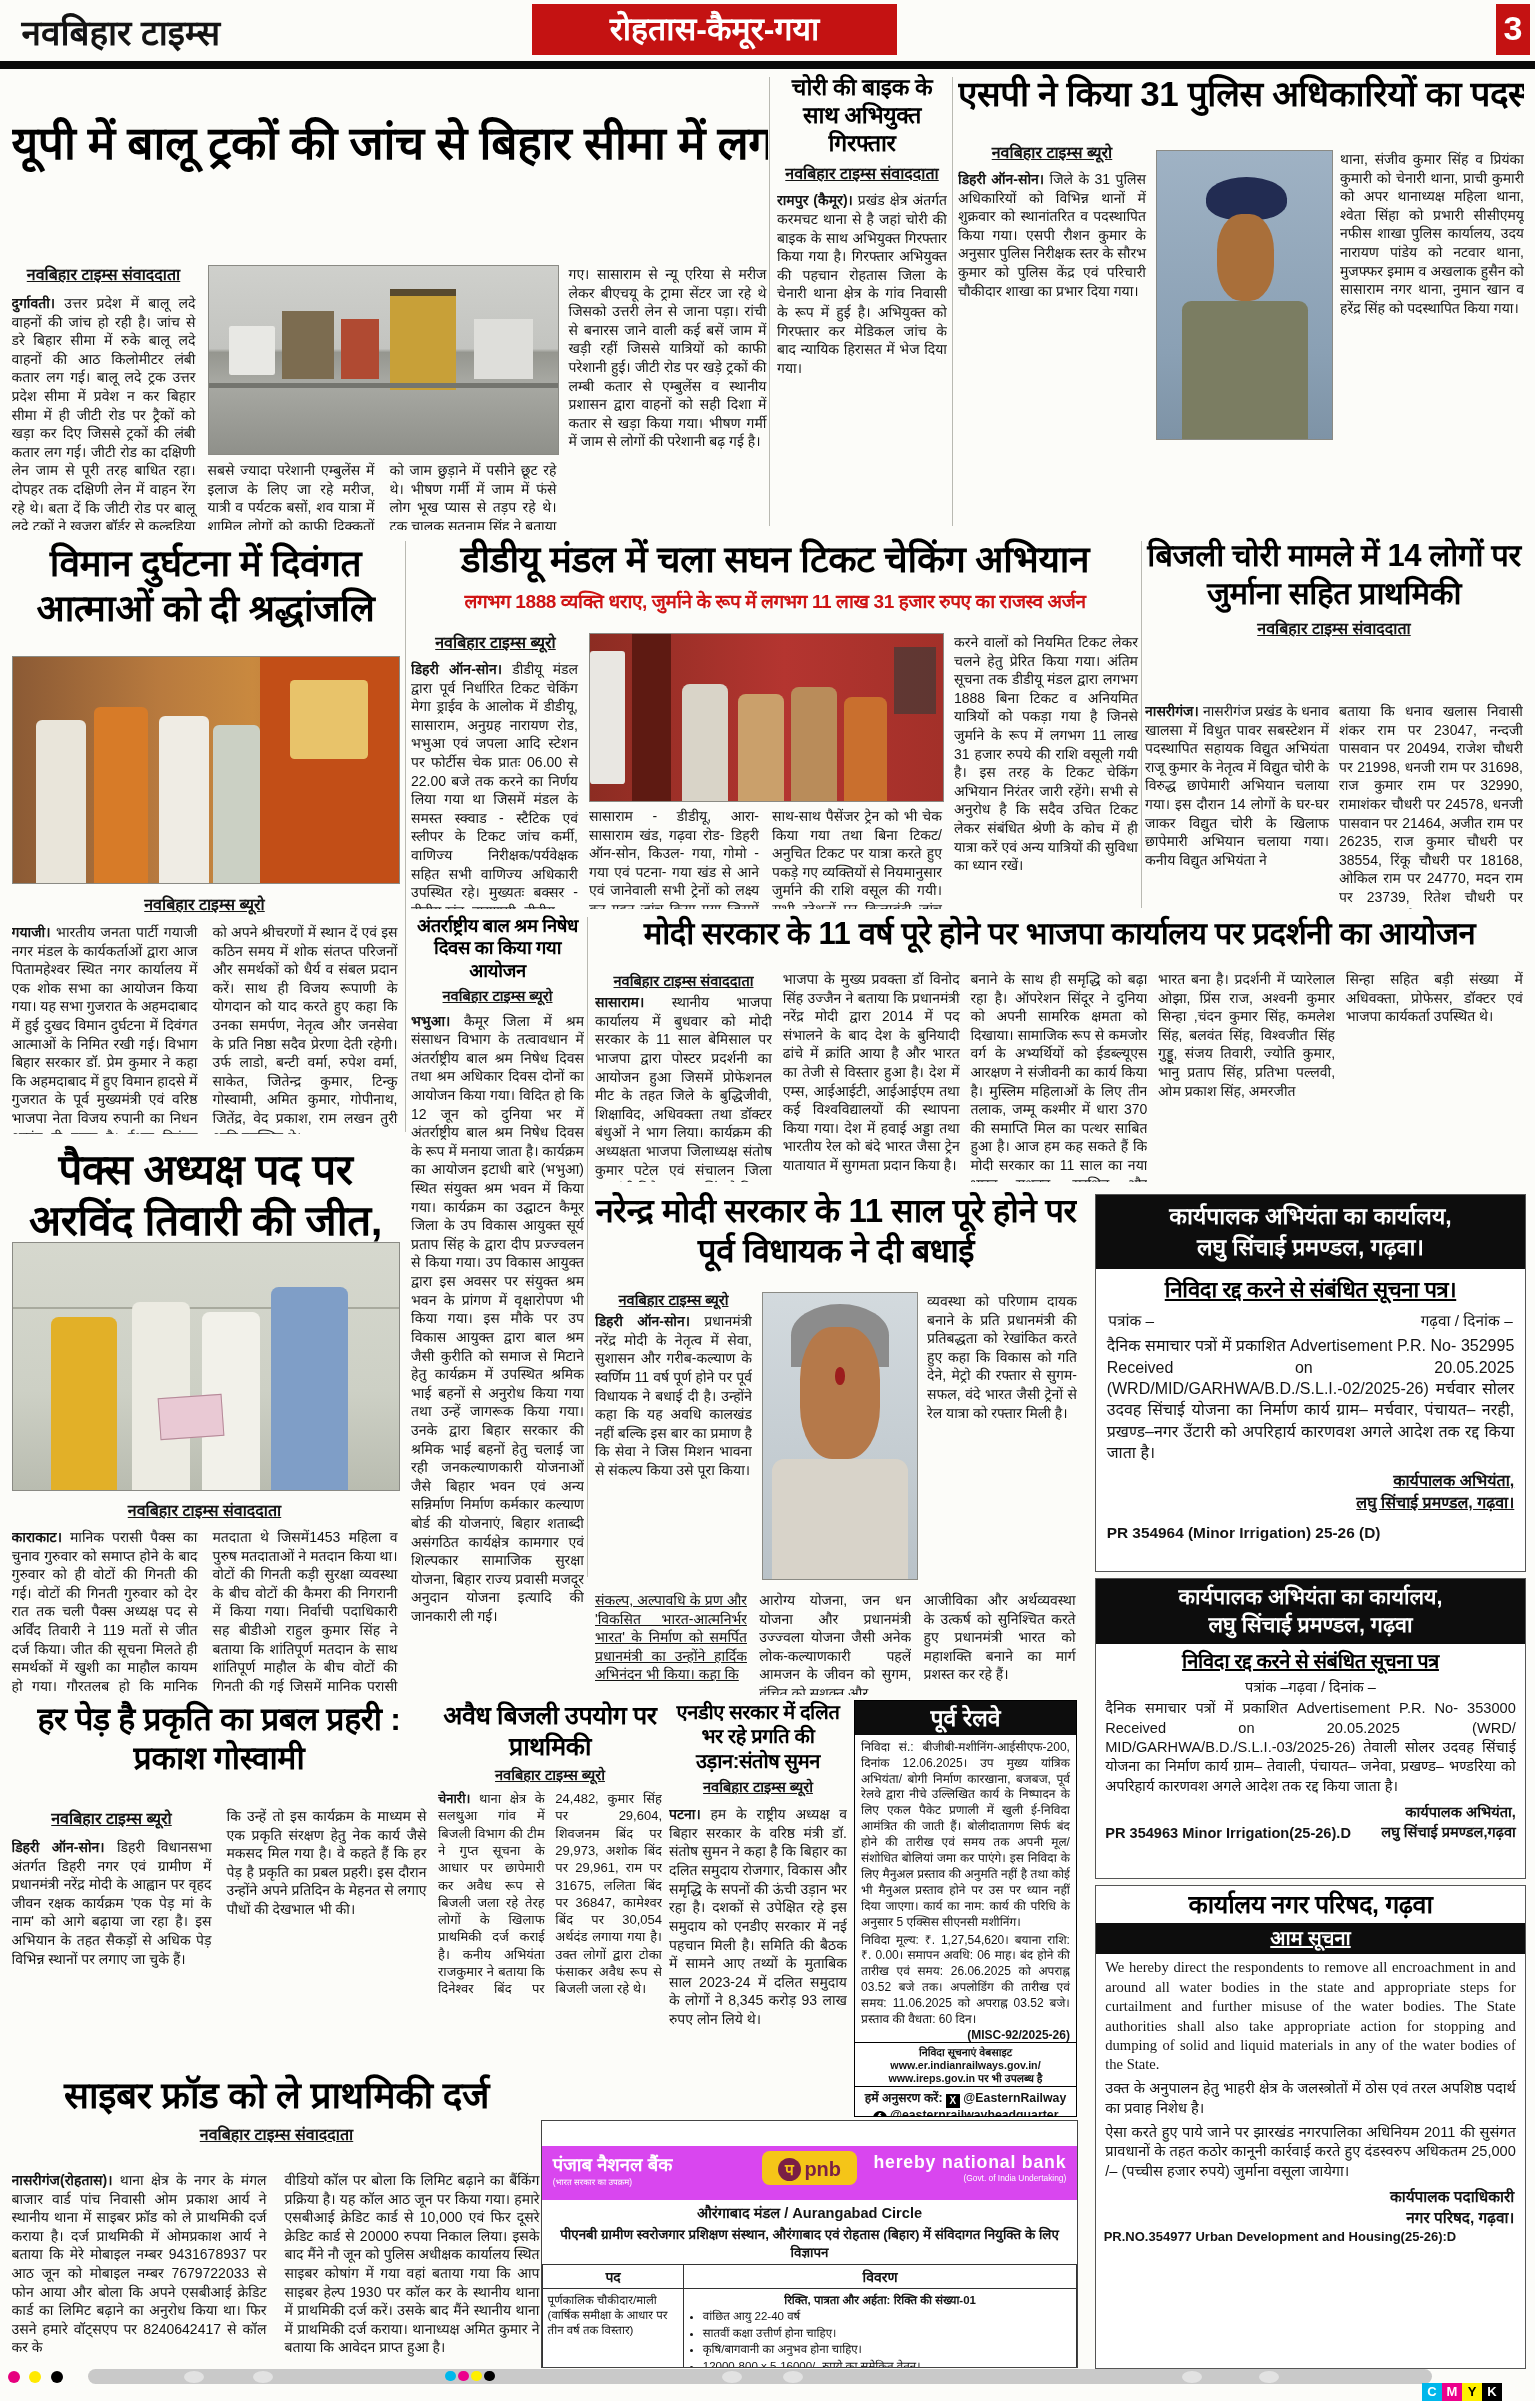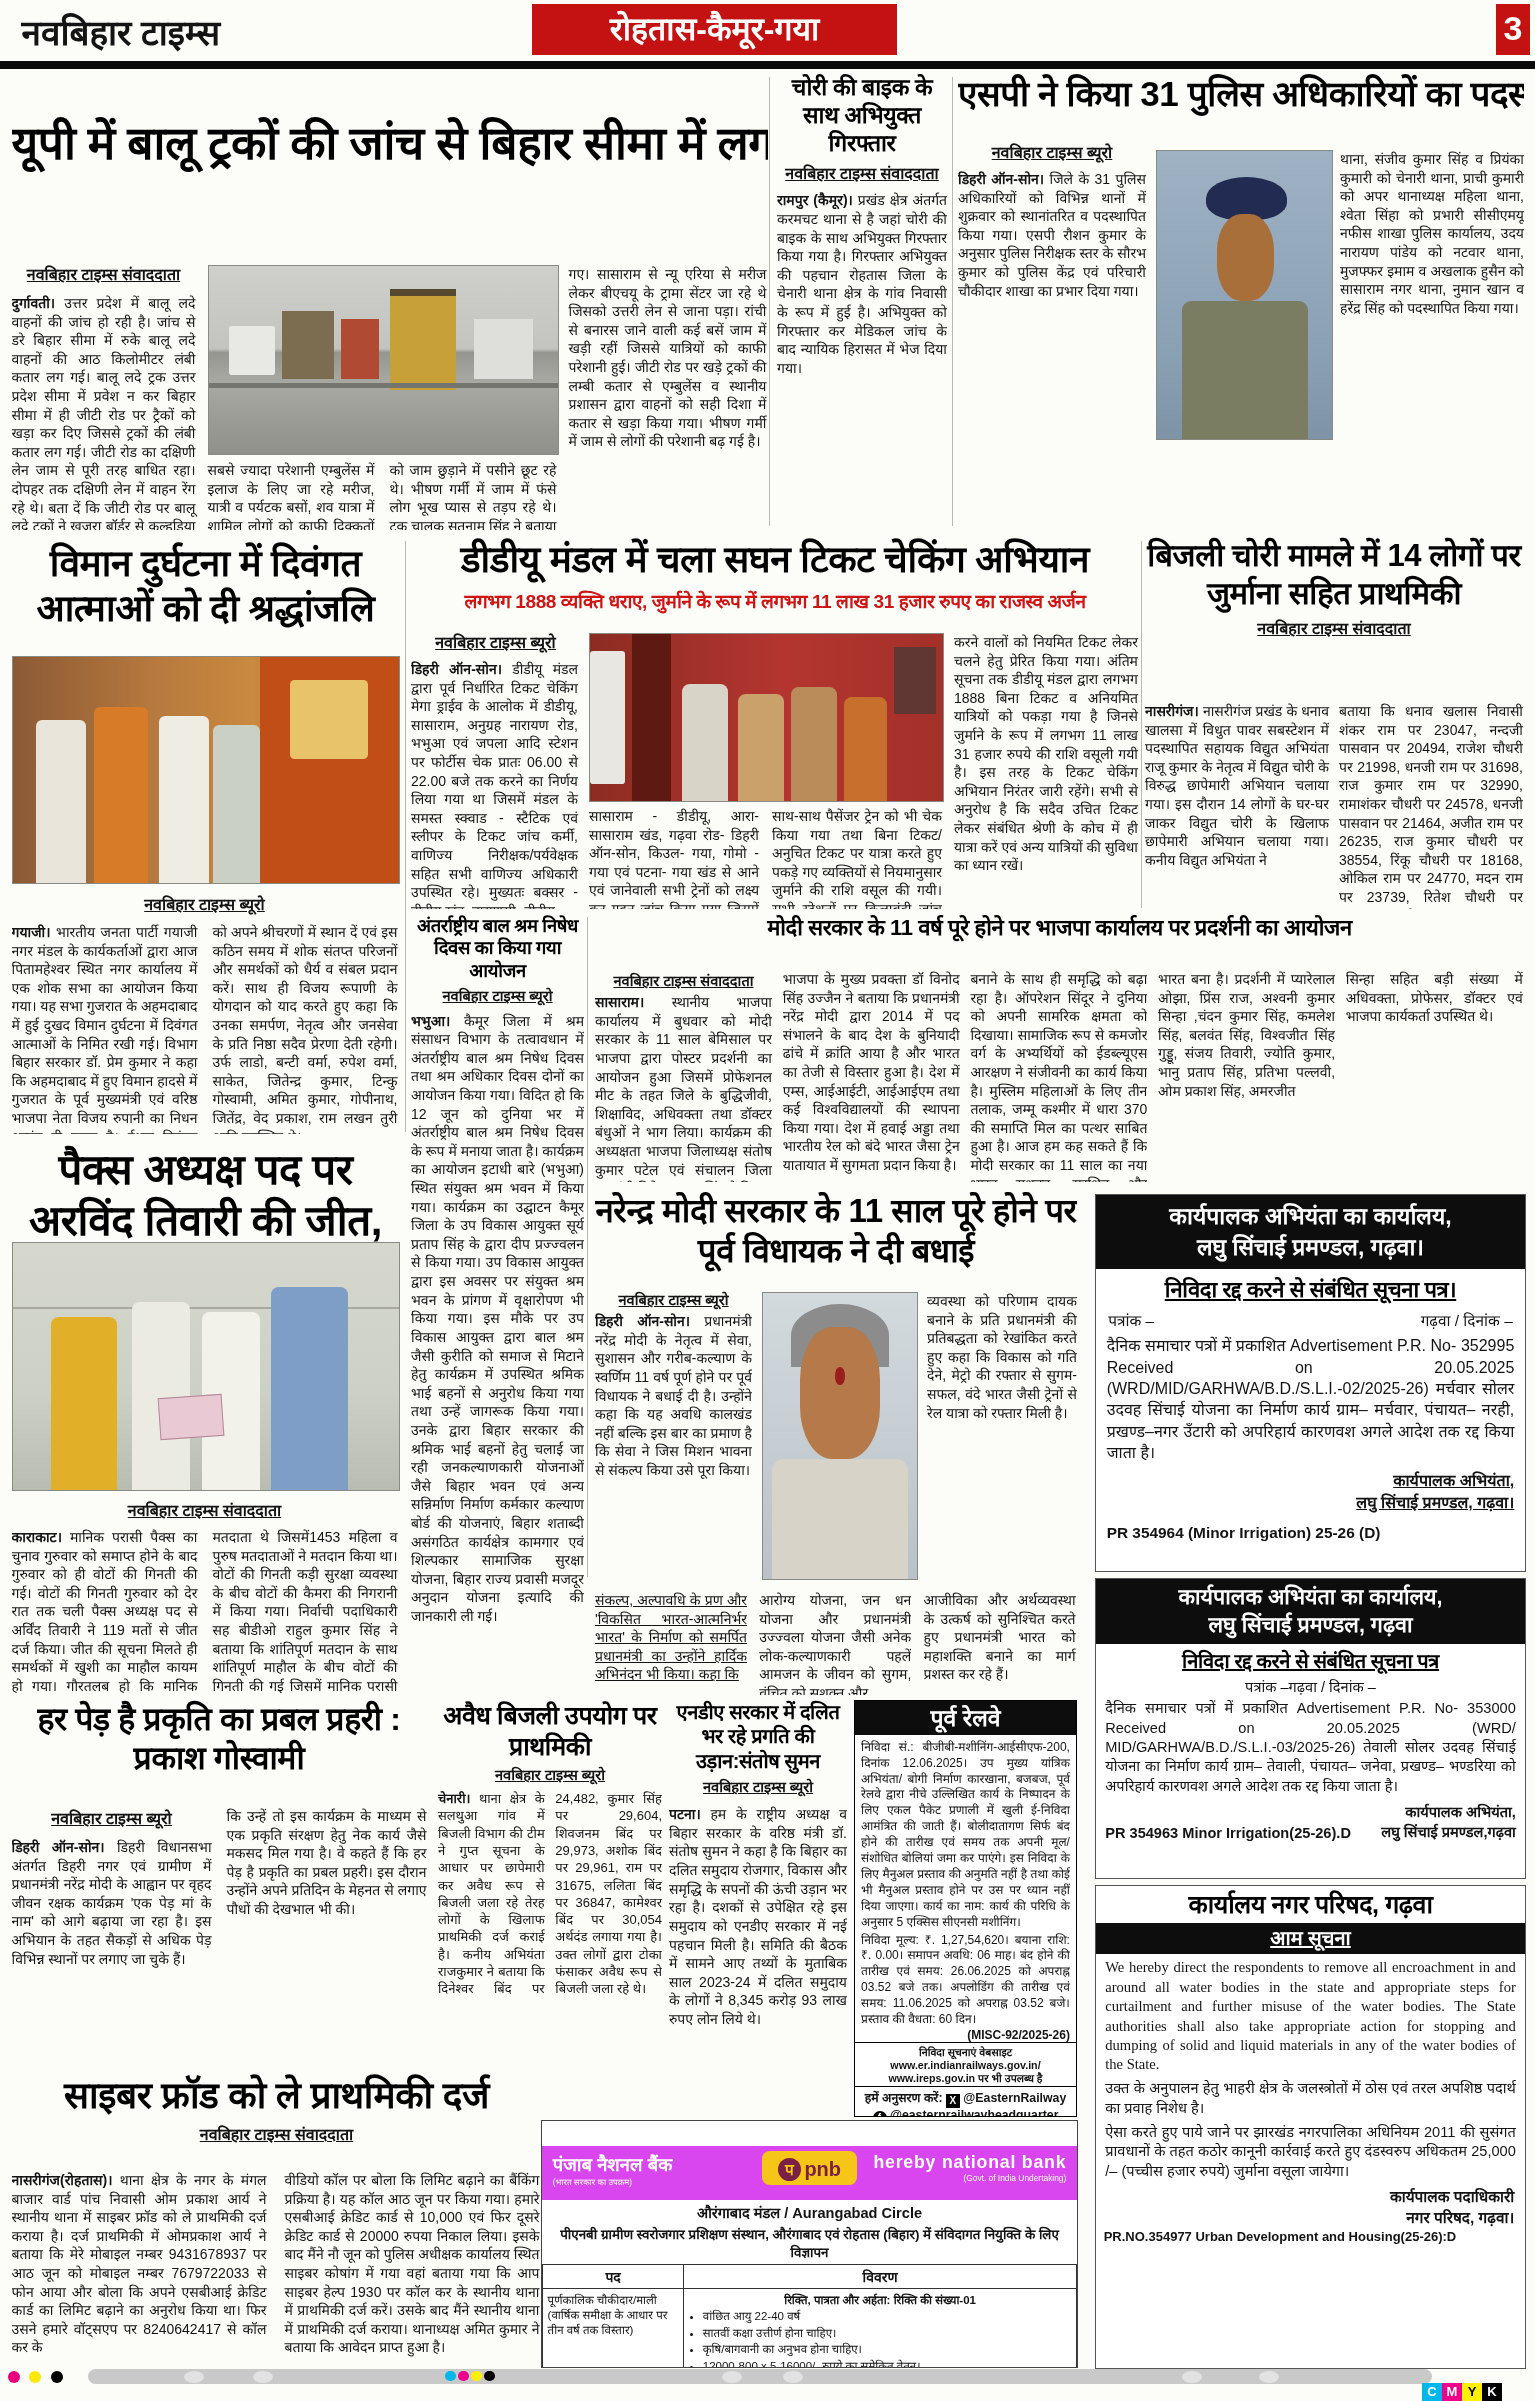--- a/index.html
+++ b/index.html
@@ -140,21 +140,21 @@
   <section class="art" style="left:411px;top:915px;width:173px;height:768px;">
     <div class="hl" style="font-size:18.4px;">अंतर्राष्ट्रीय बाल श्रम निषेध दिवस का किया गया आयोजन</div>
     <div class="byline" style="font-size:14.6px;margin-top:3.1px;">नवबिहार टाइम्स ब्यूरो</div>
     <div class="body" style="margin-top:6.1px;">
       <span class="dl">भभुआ।</span>
       <span>कैमूर जिला में श्रम संसाधन विभाग के तत्वावधान में अंतर्राष्ट्रीय बाल श्रम निषेध दिवस तथा श्रम अधिकार दिवस दोनों का आयोजन किया गया। विदित हो कि 12 जून को दुनिया भर में अंतर्राष्ट्रीय बाल श्रम निषेध दिवस के रूप में मनाया जाता है। कार्यक्रम का आयोजन इटाधी बारे (भभुआ) स्थित संयुक्त श्रम भवन में किया गया। कार्यक्रम का उद्घाटन कैमूर जिला के उप विकास आयुक्त सूर्य प्रताप सिंह के द्वारा दीप प्रज्ज्वलन से किया गया। उप विकास आयुक्त द्वारा इस अवसर पर संयुक्त श्रम भवन के प्रांगण में वृक्षारोपण भी किया गया। इस मौके पर उप विकास आयुक्त द्वारा बाल श्रम जैसी कुरीति को समाज से मिटाने हेतु कार्यक्रम में उपस्थित श्रमिक भाई बहनों से अनुरोध किया गया तथा उन्हें जागरूक किया गया। उनके द्वारा बिहार सरकार की श्रमिक भाई बहनों हेतु चलाई जा रही जनकल्याणकारी योजनाओं जैसे बिहार भवन एवं अन्य सन्निर्माण निर्माण कर्मकार कल्याण बोर्ड की योजनाएं, बिहार शताब्दी असंगठित कार्यक्षेत्र कामगार एवं शिल्पकार सामाजिक सुरक्षा योजना, बिहार राज्य प्रवासी मजदूर अनुदान योजना इत्यादि की जानकारी ली गई।</span>
     </div>
   </section>
 
   <section class="art" style="left:595px;top:915px;width:929px;height:269px;">
-    <div class="hl nowrap" style="font-size:22px;">मोदी सरकार के 11 वर्ष पूरे होने पर भाजपा कार्यालय पर प्रदर्शनी का आयोजन</div>
+    <div class="hl nowrap" style="font-size:31px;">मोदी सरकार के 11 वर्ष पूरे होने पर भाजपा कार्यालय पर प्रदर्शनी का आयोजन</div>
     <div class="abs" style="left:0;top:55px;width:929px;height:212px;display:flex;gap:10.7px;">
       <div style="width:177px;overflow:hidden;">
         <div class="byline" style="font-size:14.6px;">नवबिहार टाइम्स संवाददाता</div>
         <div class="body" style="margin-top:3.1px;">
           <span class="dl">सासाराम।</span>
           <span>स्थानीय भाजपा कार्यालय में बुधवार को मोदी सरकार के 11 साल बेमिसाल पर भाजपा द्वारा पोस्टर प्रदर्शनी का आयोजन हुआ जिसमें प्रोफेशनल मीट के तहत जिले के बुद्धिजीवी, शिक्षाविद, अधिवक्ता तथा डॉक्टर बंधुओं ने भाग लिया। कार्यक्रम की अध्यक्षता भाजपा जिलाध्यक्ष संतोष कुमार पटेल एवं संचालन जिला महामंत्री विवेक कुमार सिंह ने किया।</span>
         </div>
       </div>
       <div class="body" style="width:177px;overflow:hidden;">भाजपा के मुख्य प्रवक्ता डॉ विनोद सिंह उज्जैन ने बताया कि प्रधानमंत्री नरेंद्र मोदी द्वारा 2014 में पद संभालने के बाद देश के बुनियादी ढांचे में क्रांति आया है और भारत का तेजी से विस्तार हुआ है। देश में एम्स, आईआईटी, आईआईएम तथा कई विश्वविद्यालयों की स्थापना किया गया। देश में हवाई अड्डा तथा भारतीय रेल को बंदे भारत जैसा ट्रेन यातायात में सुगमता प्रदान किया है।</div>
       <div class="body" style="width:177px;overflow:hidden;">बनाने के साथ ही समृद्धि को बढ़ा रहा है। ऑपरेशन सिंदूर ने दुनिया को अपनी सामरिक क्षमता को दिखाया। सामाजिक रूप से कमजोर वर्ग के अभ्यर्थियों को ईडब्ल्यूएस आरक्षण ने संजीवनी का कार्य किया है। मुस्लिम महिलाओं के लिए तीन तलाक, जम्मू कश्मीर में धारा 370 की समाप्ति मिल का पत्थर साबित हुआ है। आज हम कह सकते हैं कि मोदी सरकार का 11 साल का नया भारत सशक्त, सुरक्षित और विकसित</div>

